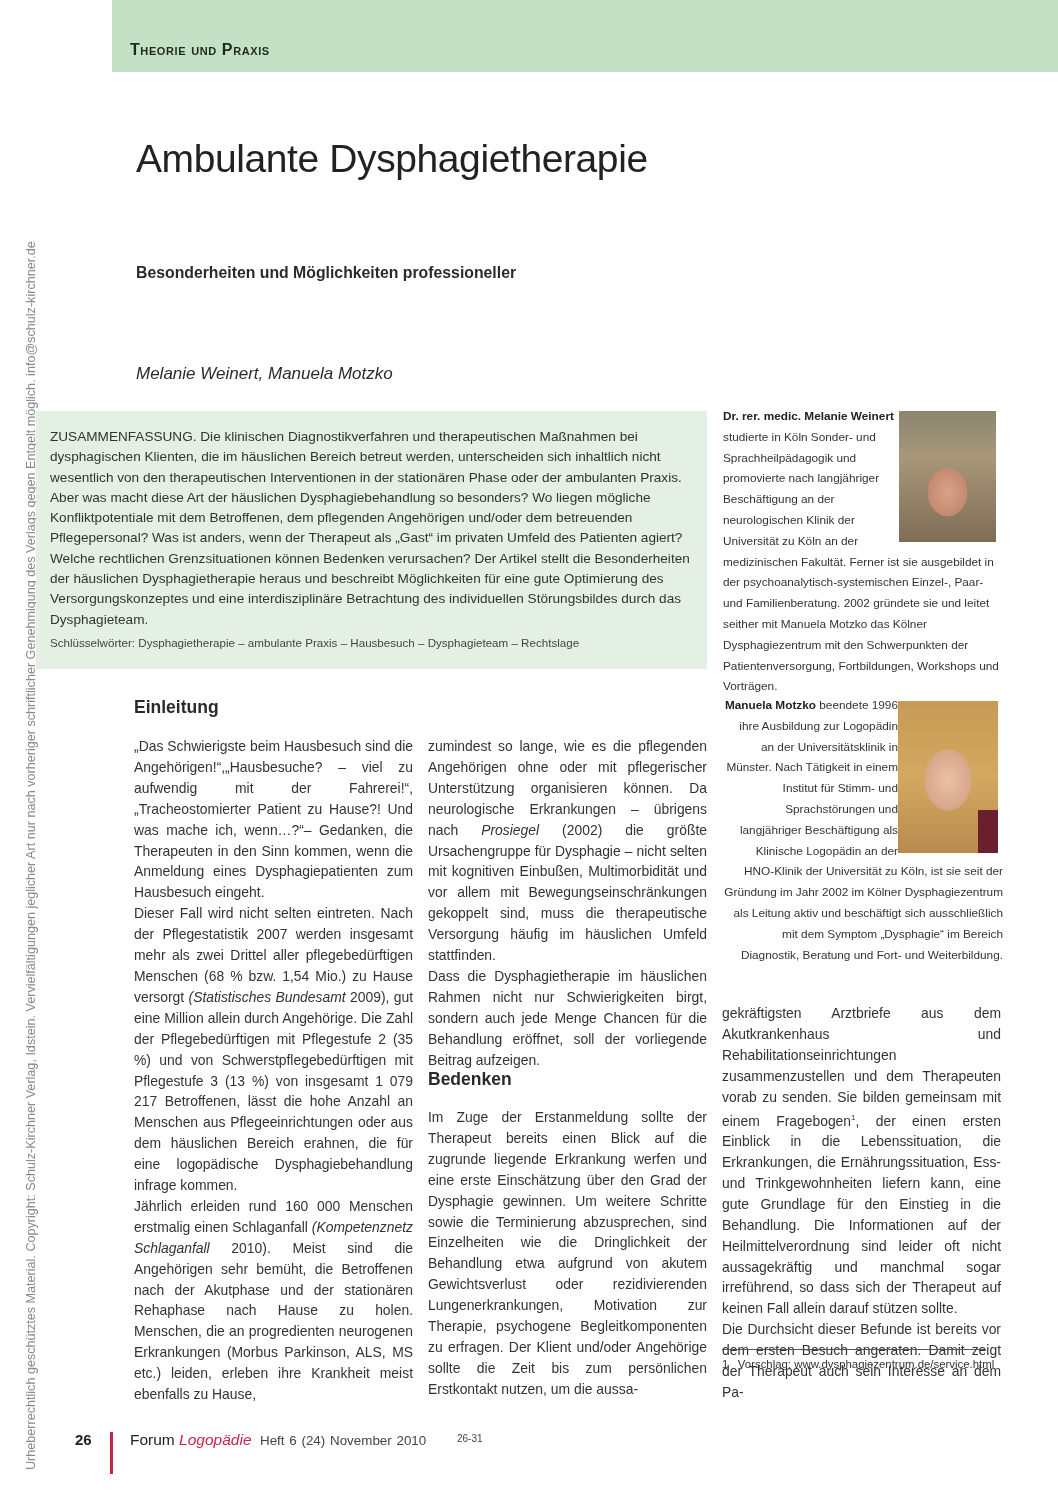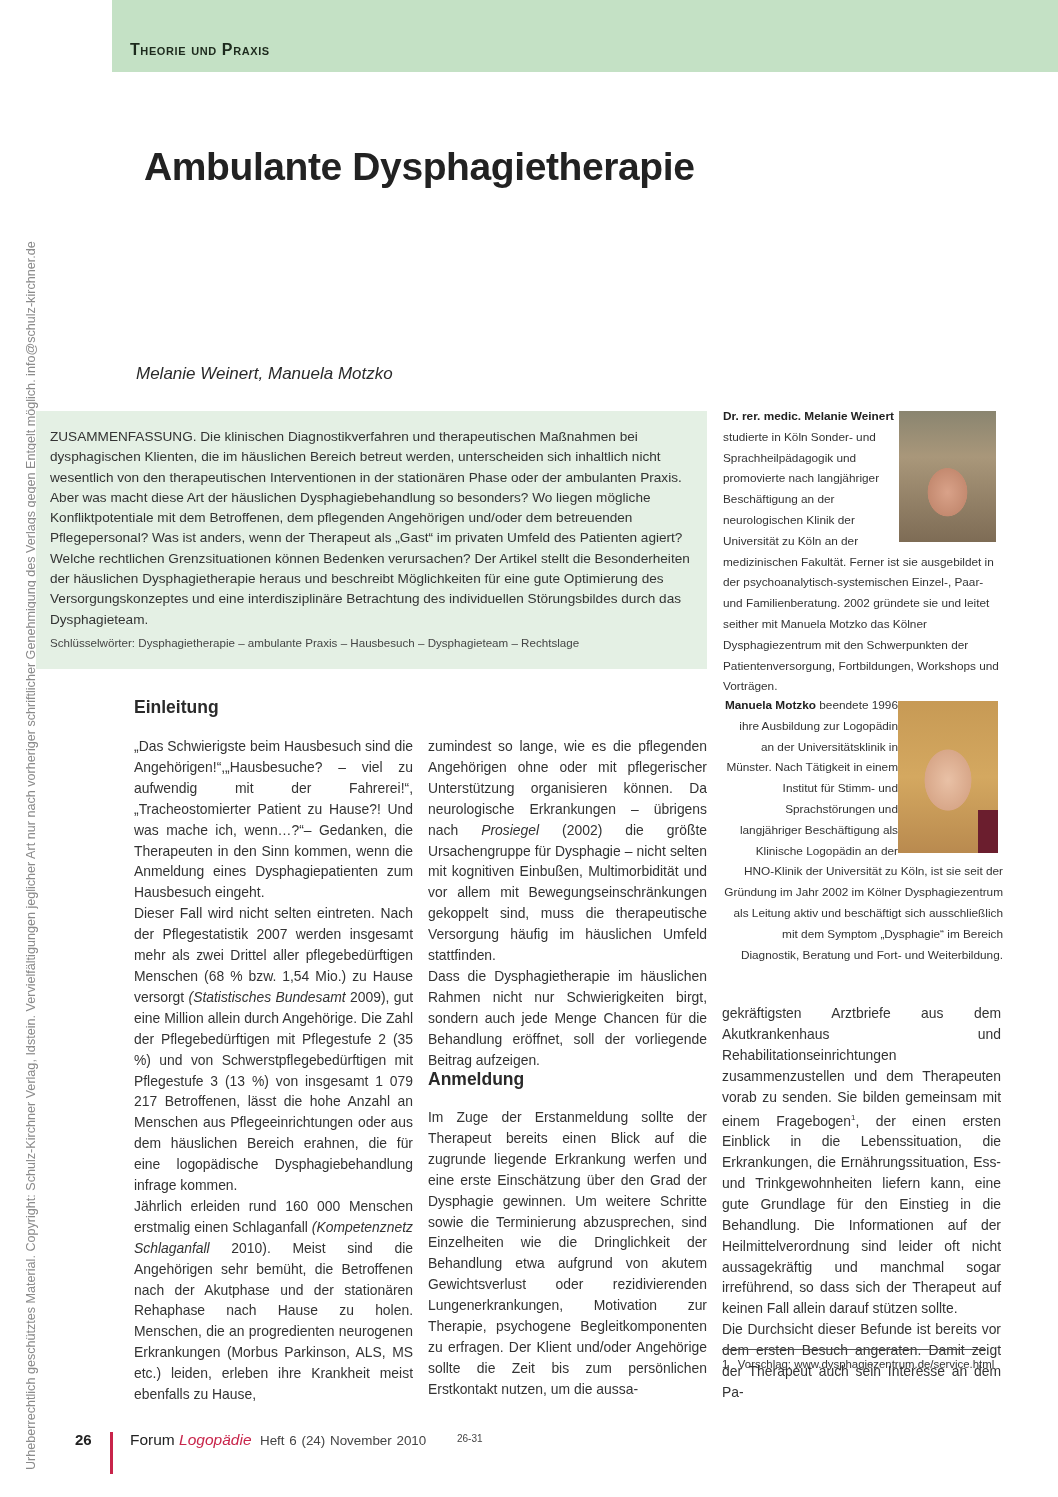--- a/index.html
+++ b/index.html
@@ -40,25 +40,25 @@
 </head>
 <body>
 
 <div class="header-band"></div>
 <div class="header-label">Theorie und Praxis</div>
 
 <div class="copyright-wrap">
   <div class="copyright-text">Urheberrechtlich geschütztes Material. Copyright: Schulz-Kirchner Verlag, Idstein. Vervielfältigungen jeglicher Art nur nach vorheriger schriftlicher Genehmigung des Verlags gegen Entgelt möglich. info@schulz-kirchner.de</div>
 </div>
 
-<h1 class="title" style="margin:8px;font-weight:bold;">
+<h1 class="title" style="margin:0;">
   <span>Ambulante Dysphagietherapie</span><br>
 </h1>
 <div class="subtitle">
-  <br>
+  <span>Besonderheiten und Möglichkeiten professioneller</span><br>
 </div>
 <div class="authors">Melanie Weinert, Manuela Motzko</div>
 
 <div class="abstract-box"></div>
 <div class="abstract-text">ZUSAMMENFASSUNG. Die klinischen Diagnostikverfahren und therapeutischen Maßnahmen bei dysphagischen Klienten, die im häuslichen Bereich betreut werden, unterscheiden sich inhaltlich nicht wesentlich von den therapeutischen Interventionen in der stationären Phase oder der ambulanten Praxis. Aber was macht diese Art der häuslichen Dysphagiebehandlung so besonders? Wo liegen mögliche Konfliktpotentiale mit dem Betroffenen, dem pflegenden Angehörigen und/oder dem betreuenden Pflegepersonal? Was ist anders, wenn der Therapeut als „Gast“ im privaten Umfeld des Patienten agiert? Welche rechtlichen Grenzsituationen können Bedenken verursachen? Der Artikel stellt die Besonderheiten der häuslichen Dysphagietherapie heraus und beschreibt Möglichkeiten für eine gute Optimierung des Versorgungskonzeptes und eine interdisziplinäre Betrachtung des individuellen Störungsbildes durch das Dysphagieteam.</div>
 <div class="keywords">Schlüsselwörter: Dysphagietherapie – ambulante Praxis – Hausbesuch – Dysphagieteam – Rechtslage</div>
 
 <div class="bio" style="top:406px;">
   <div style="float:right; width:103px; height:133px; shape-outside:margin-box;"></div>
   <b>Dr. rer. medic. Melanie Weinert</b><span> studierte in Köln Sonder- und Sprachheilpädagogik und promovierte nach langjähriger Beschäftigung an der neurologischen Klinik der Universität zu Köln an der medizinischen Fakultät. Ferner ist sie ausgebildet in der psychoanalytisch-systemischen Einzel-, Paar- und Familienberatung. 2002 gründete sie und leitet seither mit Manuela Motzko das Kölner Dysphagiezentrum mit den Schwerpunkten der Patientenversorgung, Fortbildungen, Workshops und Vorträgen.</span>
@@ -76,21 +76,21 @@
 <div class="col" style="left:134px; top:736px;">
   <p>„Das Schwierigste beim Hausbesuch sind die Angehörigen!“,„Hausbesuche? – viel zu aufwendig mit der Fahrerei!“, „Tracheostomierter Patient zu Hause?! Und was mache ich, wenn…?“– Gedanken, die Therapeuten in den Sinn kommen, wenn die Anmeldung eines Dysphagiepatienten zum Hausbesuch eingeht.</p>
   <p><span>Dieser Fall wird nicht selten eintreten. Nach der Pflegestatistik 2007 werden insgesamt mehr als zwei Drittel aller pflegebedürftigen Menschen (68 % bzw. 1,54 Mio.) zu Hause versorgt </span><i>(Statistisches Bundesamt</i><span> 2009), gut eine Million allein durch Angehörige. Die Zahl der Pflegebedürftigen mit Pflegestufe 2 (35 %) und von Schwerstpflegebedürftigen mit Pflegestufe 3 (13 %) von insgesamt 1 079 217 Betroffenen, lässt die hohe Anzahl an Menschen aus Pflegeeinrichtungen oder aus dem häuslichen Bereich erahnen, die für eine logopädische Dysphagiebehandlung infrage kommen.</span></p>
   <p><span>Jährlich erleiden rund 160 000 Menschen erstmalig einen Schlaganfall </span><i>(Kompetenznetz Schlaganfall</i><span> 2010). Meist sind die Angehörigen sehr bemüht, die Betroffenen nach der Akutphase und der stationären Rehaphase nach Hause zu holen. Menschen, die an progredienten neurogenen Erkrankungen (Morbus Parkinson, ALS, MS etc.) leiden, erleben ihre Krankheit meist ebenfalls zu Hause,</span></p>
 </div>
 
 <div class="col" style="left:428px; top:736px;">
   <p><span>zumindest so lange, wie es die pflegenden Angehörigen ohne oder mit pflegerischer Unterstützung organisieren können. Da neurologische Erkrankungen – übrigens nach </span><i>Prosiegel</i><span> (2002) die größte Ursachengruppe für Dysphagie – nicht selten mit kognitiven Einbußen, Multimorbidität und vor allem mit Bewegungseinschränkungen gekoppelt sind, muss die therapeutische Versorgung häufig im häuslichen Umfeld stattfinden.</span></p>
   <p>Dass die Dysphagietherapie im häuslichen Rahmen nicht nur Schwierigkeiten birgt, sondern auch jede Menge Chancen für die Behandlung eröffnet, soll der vorliegende Beitrag aufzeigen.</p>
 </div>
-<div class="h2" style="left:428px; top:1069px;">Anmeldung</div>
+<div class="h2" style="left:428px; top:1069px;">Bedenken</div>
 <div class="col" style="left:428px; top:1107px;">
   <p>Im Zuge der Erstanmeldung sollte der Therapeut bereits einen Blick auf die zugrunde liegende Erkrankung werfen und eine erste Einschätzung über den Grad der Dysphagie gewinnen. Um weitere Schritte sowie die Terminierung abzusprechen, sind Einzelheiten wie die Dringlichkeit der Behandlung etwa aufgrund von akutem Gewichtsverlust oder rezidivierenden Lungenerkrankungen, Motivation zur Therapie, psychogene Begleitkomponenten zu erfragen. Der Klient und/oder Angehörige sollte die Zeit bis zum persönlichen Erstkontakt nutzen, um die aussa-</p>
 </div>
 
 <div class="col" style="left:722px; top:1003px;">
   <p><span>gekräftigsten Arztbriefe aus dem Akutkrankenhaus und Rehabilitationseinrichtungen zusammenzustellen und dem Therapeuten vorab zu senden. Sie bilden gemeinsam mit einem Fragebogen</span><sup style="font-size:8px;">1</sup><span>, der einen ersten Einblick in die Lebenssituation, die Erkrankungen, die Ernährungssituation, Ess- und Trinkgewohnheiten liefern kann, eine gute Grundlage für den Einstieg in die Behandlung. Die Informationen auf der Heilmittelverordnung sind leider oft nicht aussagekräftig und manchmal sogar irreführend, so dass sich der Therapeut auf keinen Fall allein darauf stützen sollte.</span></p>
   <p>Die Durchsicht dieser Befunde ist bereits vor dem ersten Besuch angeraten. Damit zeigt der Therapeut auch sein Interesse an dem Pa-</p>
 </div>
 
 <div class="fn-rule"></div>

